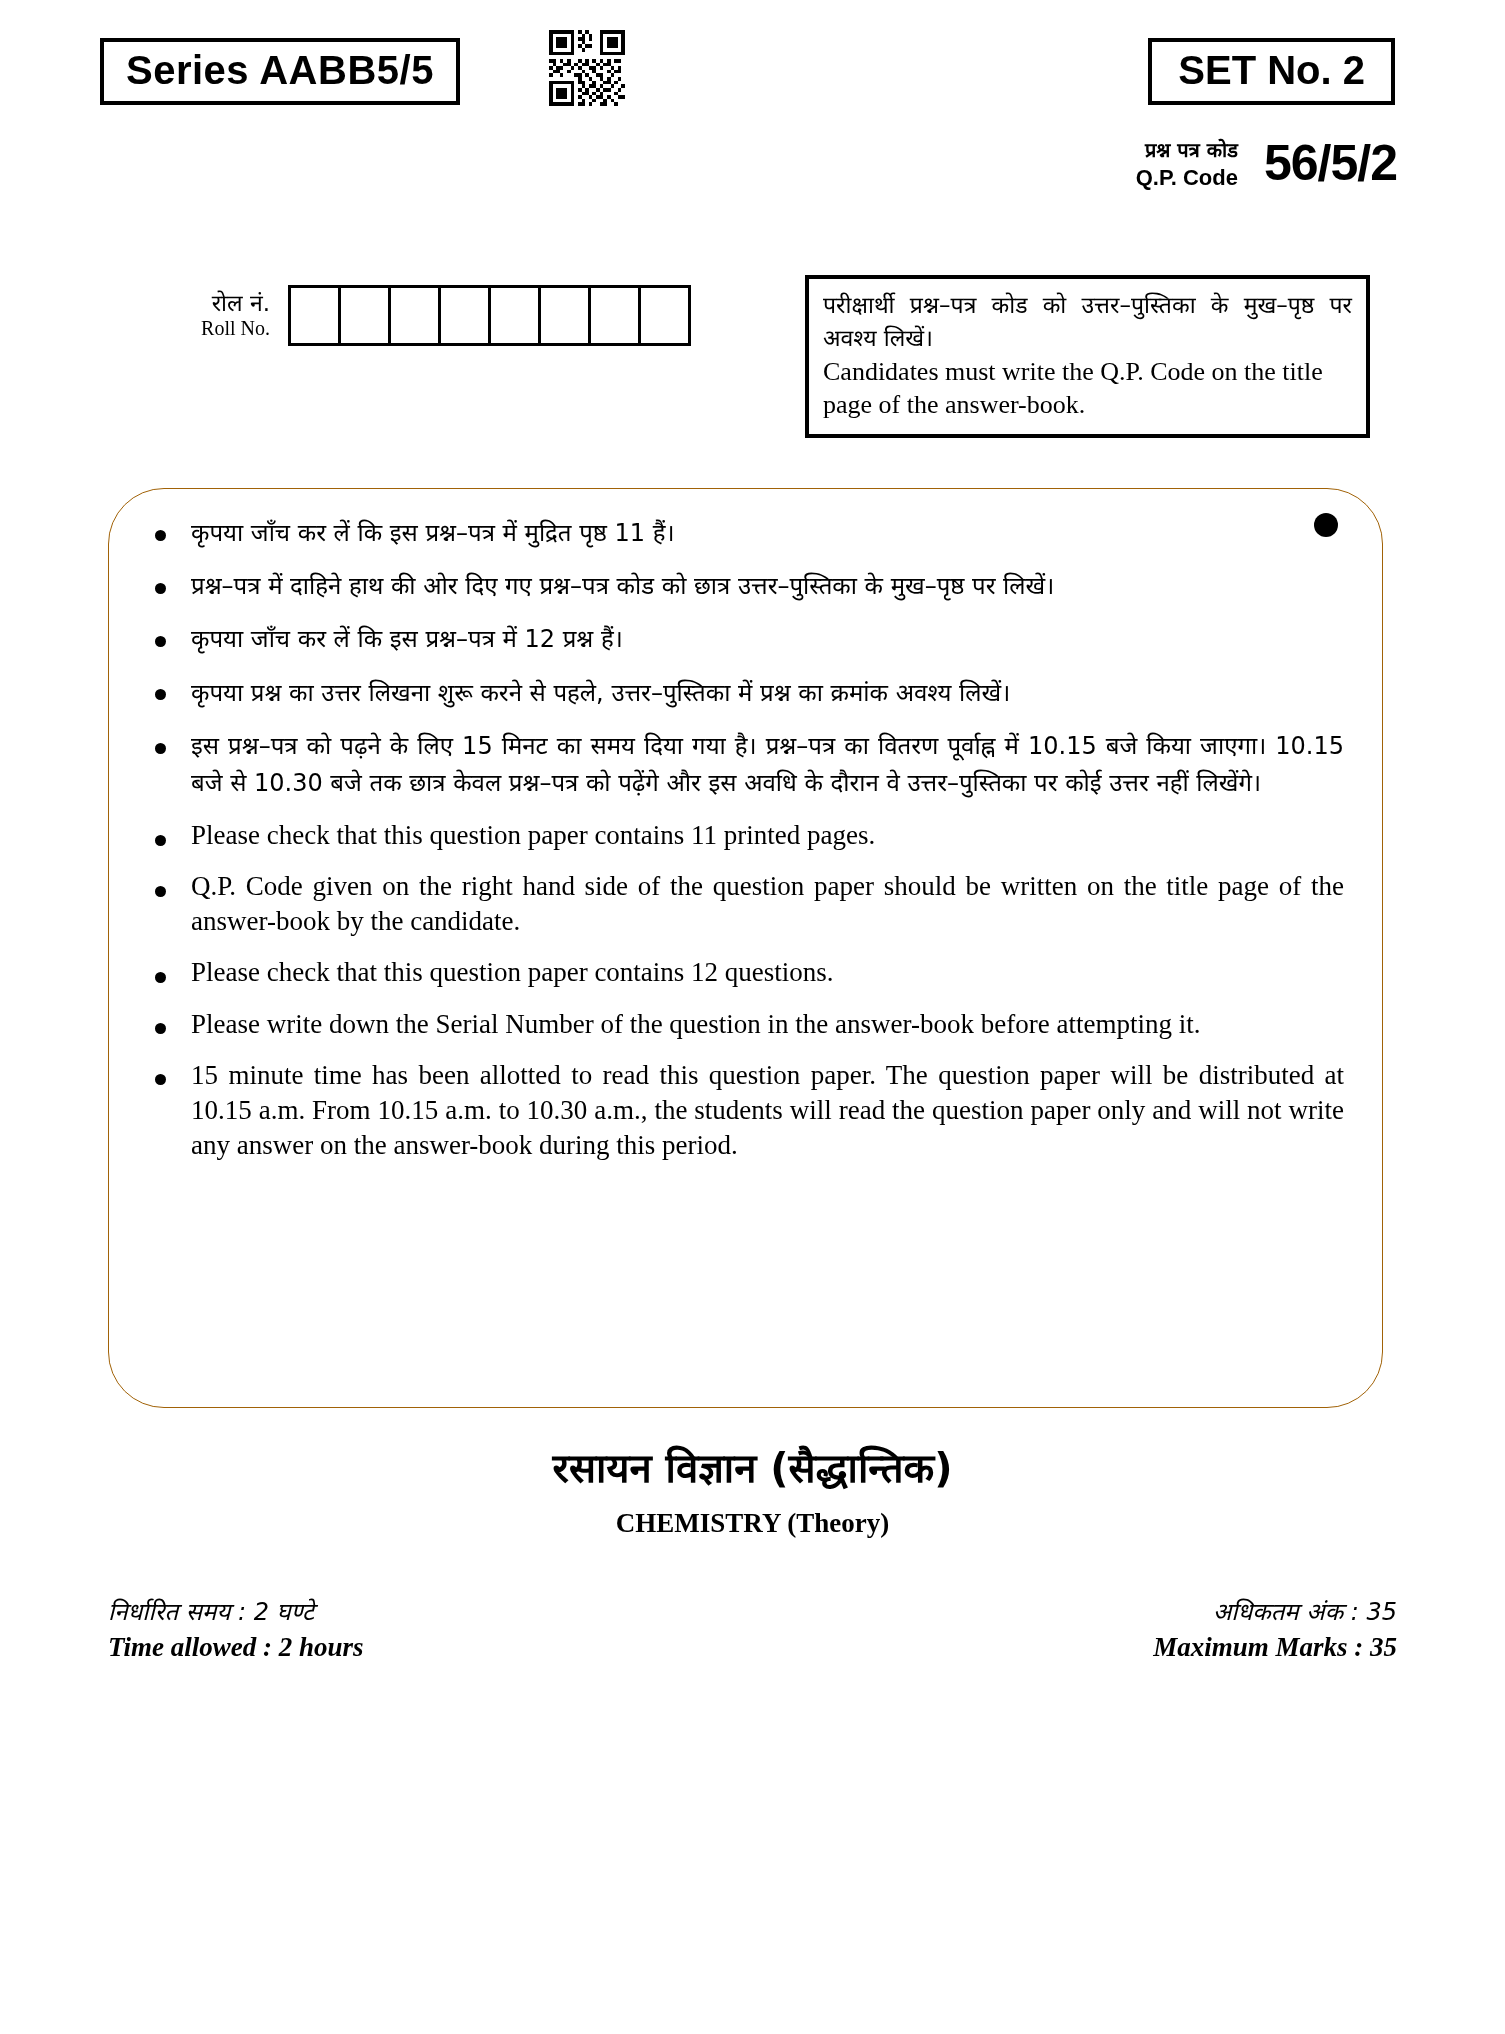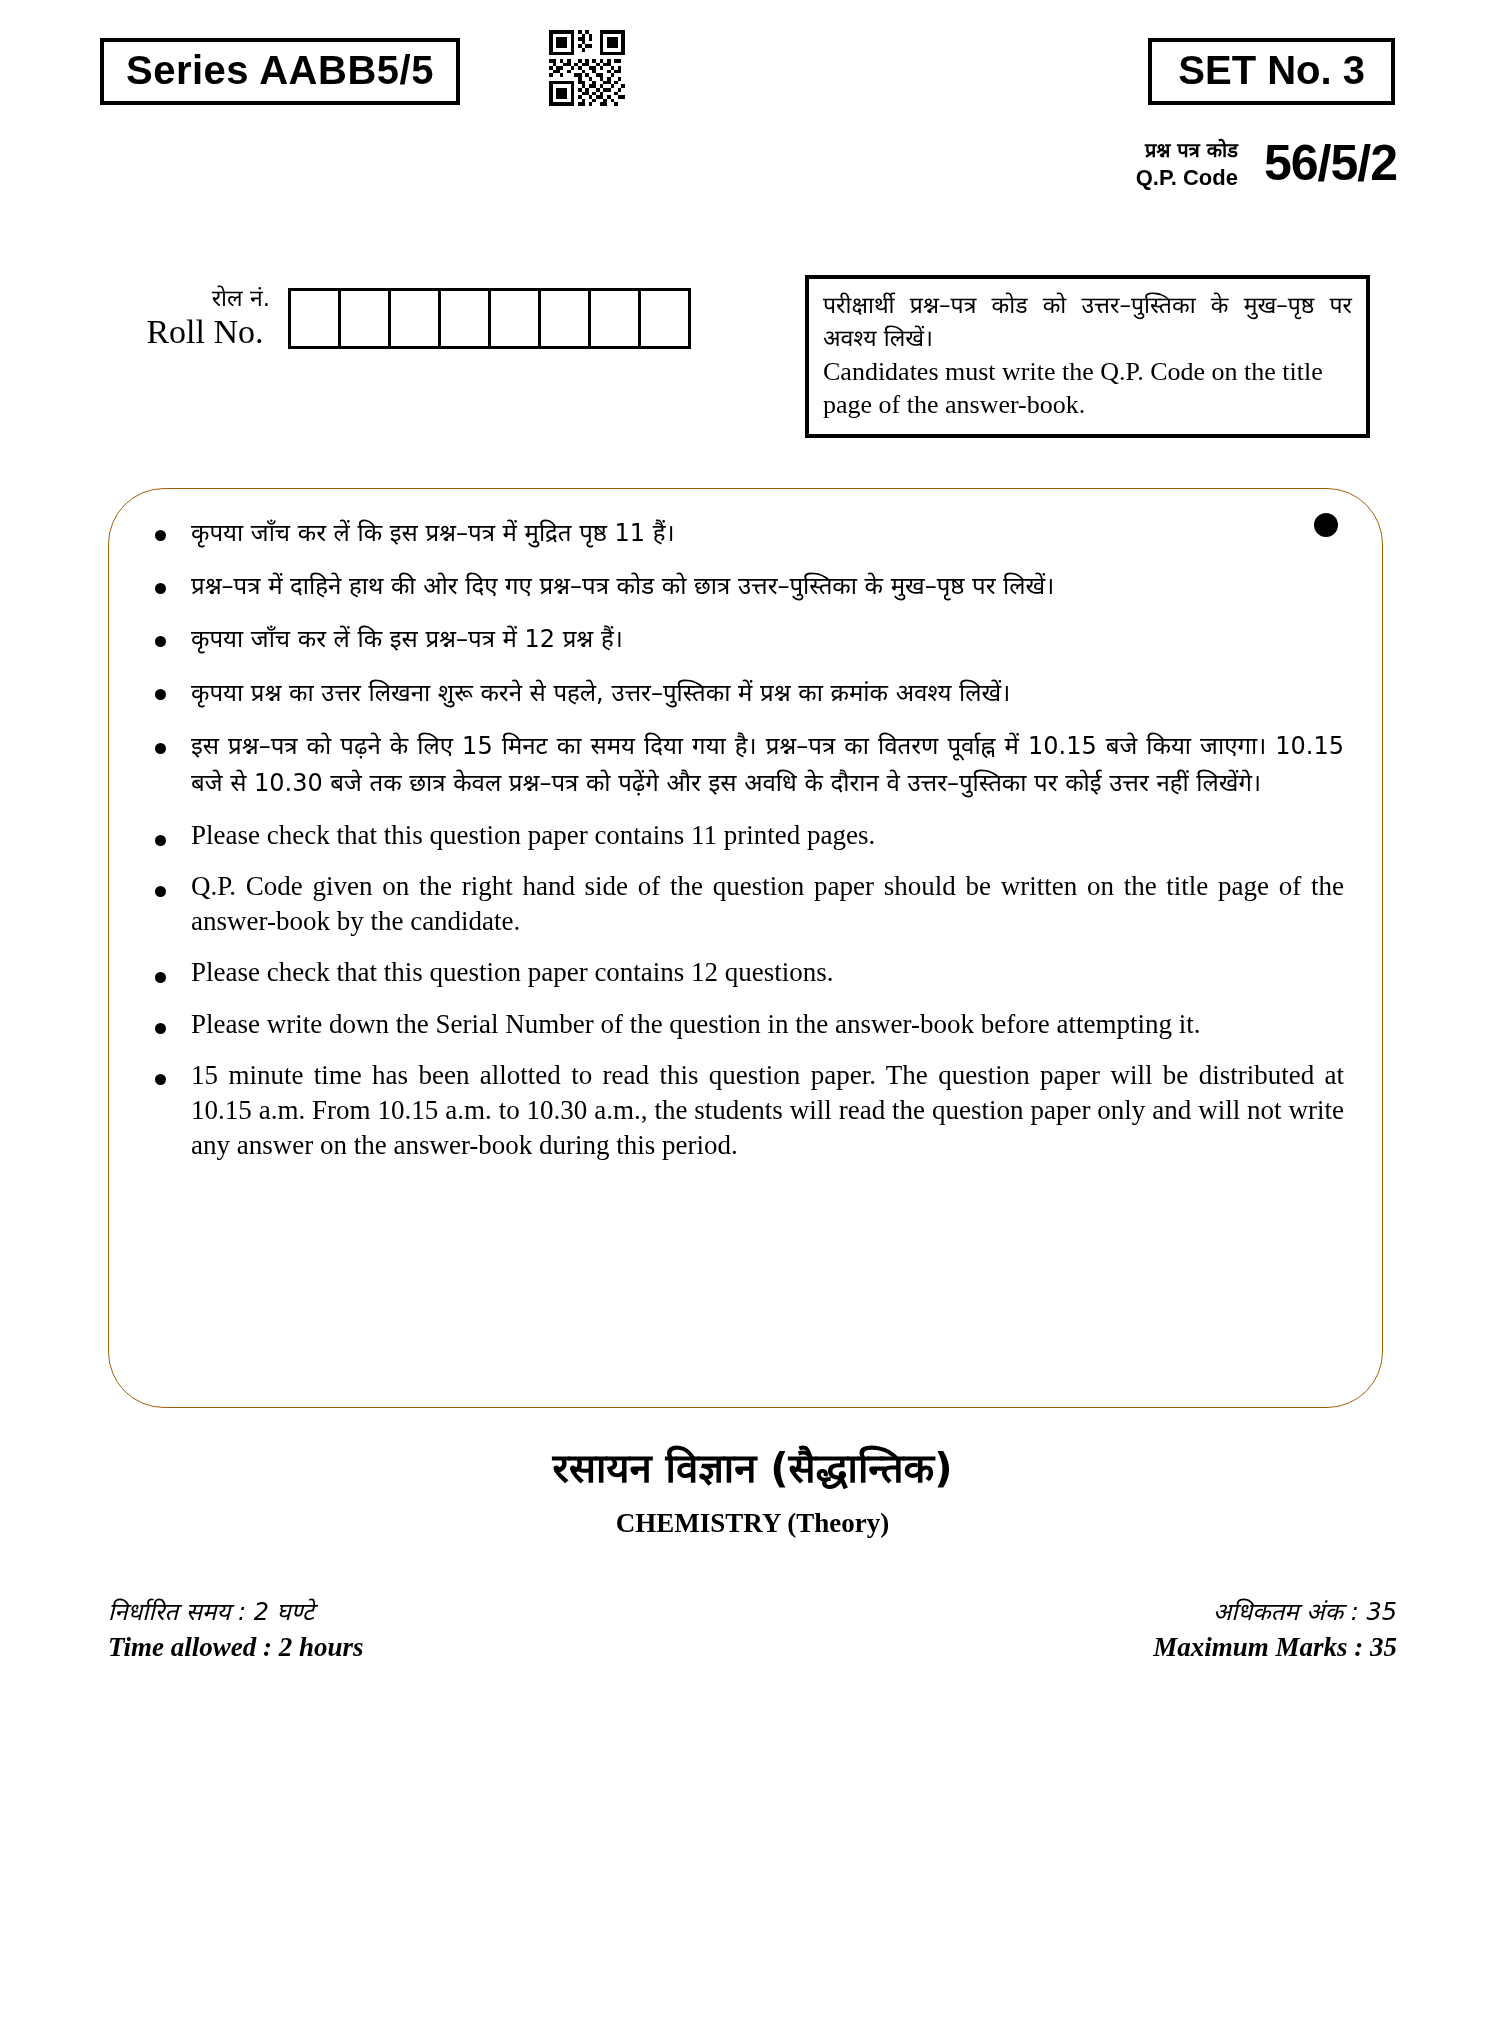--- a/index.html
+++ b/index.html
@@ -87,22 +87,21 @@
     text-align: right;
     width: 130px;
     margin-right: 18px;
     line-height: 1.18;
   }
   .rollno-labels .hi {
     font-family: "DejaVu Sans", sans-serif;
     font-size: 23px;
   }
   .rollno-labels .en {
-    font-size: 34px;
-    text-align: center;
+    font-size: 20px;
   }
   .rollno-grid {
     display: flex;
     border: 3px solid #000;
   }
   .rollno-cell {
     width: 47px;
     height: 55px;
     border-right: 3px solid #000;
   }
@@ -357,21 +356,21 @@
         <rect x="15" y="19" width="1" height="1"></rect>
           <rect x="17" y="19" width="1" height="1"></rect>
         <rect x="8" y="20" width="2" height="1"></rect>
           <rect x="11" y="20" width="1" height="1"></rect>
         <rect x="14" y="20" width="2" height="1"></rect>
           <rect x="18" y="20" width="1" height="1"></rect>
       </g>
     </svg>
   </div>
 
-  <div class="setno-box">SET No. 3</div>
+  <div class="setno-box">SET No. 2</div>
 
   <div class="qp-wrap">
     <div class="qp-labels">
       <div class="hi">प्रश्न पत्र कोड</div>
       <div class="en">Q.P. Code</div>
     </div>
     <div class="qp-code">56/5/2</div>
   </div>
 
   <div class="rollno-wrap">

